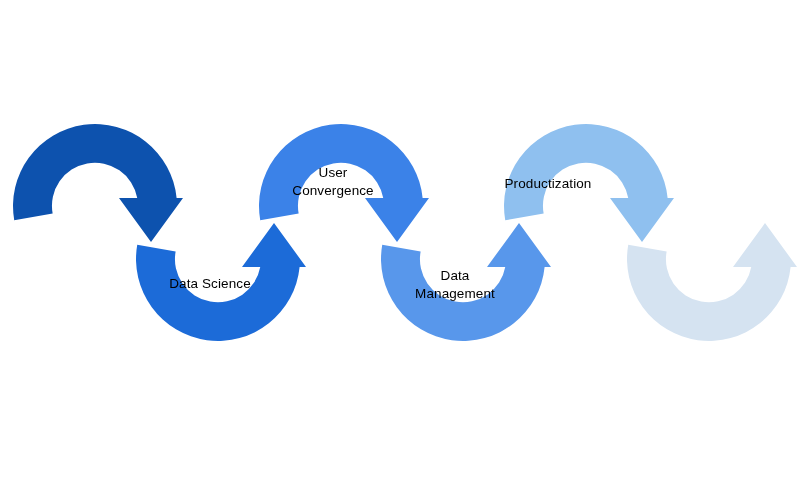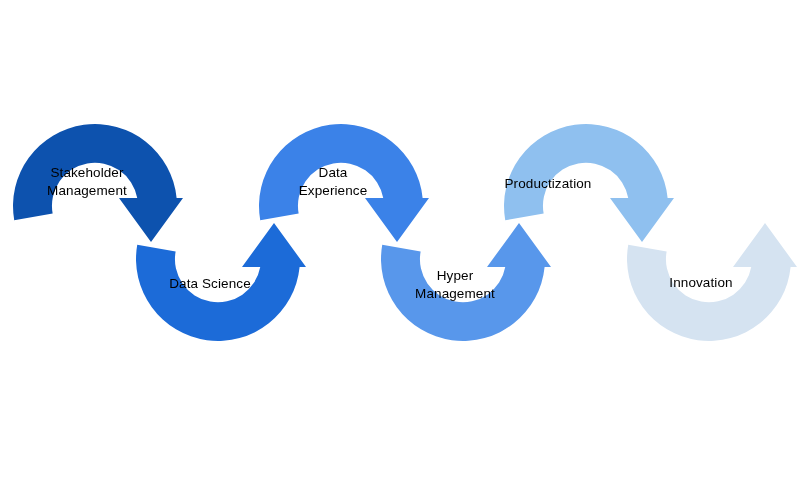--- a/index.html
+++ b/index.html
@@ -48,43 +48,35 @@
 
   <svg class="arrows-svg" width="802" height="501" viewBox="0 0 802 501" aria-hidden="true">
     <path d="M 14.24 220.24 A 82 82 0 1 1 176.61 198 L 183 198 L 151 242 L 119 198 L 137.25 198 A 43 43 0 1 0 52.65 213.47 Z" fill="#0d52ae"></path>
     <path d="M 137.24 244.76 A 82 82 0 1 0 299.61 267 L 306 267 L 274 223 L 242 267 L 260.25 267 A 43 43 0 1 1 175.65 251.53 Z" fill="#1c6bd8"></path>
     <path d="M 260.24 220.24 A 82 82 0 1 1 422.61 198 L 429 198 L 397 242 L 365 198 L 383.25 198 A 43 43 0 1 0 298.65 213.47 Z" fill="#3b82e8"></path>
     <path d="M 382.24 244.76 A 82 82 0 1 0 544.61 267 L 551 267 L 519 223 L 487 267 L 505.25 267 A 43 43 0 1 1 420.65 251.53 Z" fill="#5897eb"></path>
     <path d="M 505.24 220.24 A 82 82 0 1 1 667.61 198 L 674 198 L 642 242 L 610 198 L 628.25 198 A 43 43 0 1 0 543.65 213.47 Z" fill="#8fc0ef"></path>
     <path d="M 628.24 244.76 A 82 82 0 1 0 790.61 267 L 797 267 L 765 223 L 733 267 L 751.25 267 A 43 43 0 1 1 666.65 251.53 Z" fill="#d5e3f1"></path>
   </svg>
 
-  <div class="step-label" style="left:22px; top:160px">
-    <span>Stakeholder</span>
-    <span>Management</span>
-  </div>
 
   <div class="step-label" style="left:145px; top:262px">
     <span>Data Science</span>
     <span></span>
   </div>
 
   <div class="step-label" style="left:268px; top:160px">
-    <span>Data</span>
-    <span>Experience</span>
+    <span>User</span>
+    <span>Convergence</span>
   </div>
 
   <div class="step-label" style="left:390px; top:263px">
-    <span>Hyper</span>
+    <span>Data</span>
     <span>Management</span>
   </div>
 
   <div class="step-label" style="left:483px; top:162px">
     <span>Productization</span>
     <span></span>
   </div>
 
-  <div class="step-label" style="left:636px; top:261px">
-    <span>Innovation</span>
-    <span></span>
-  </div>
 
 </div>
 
 </body></html>

